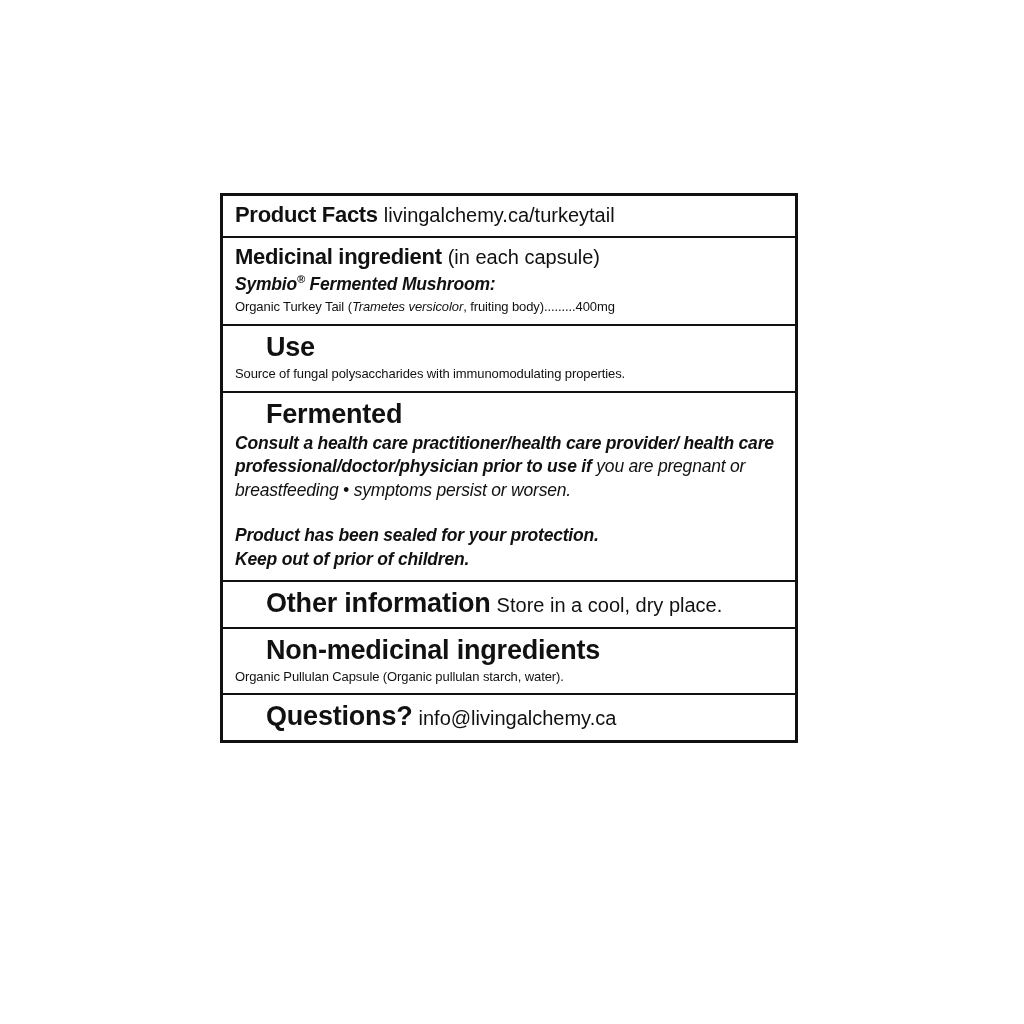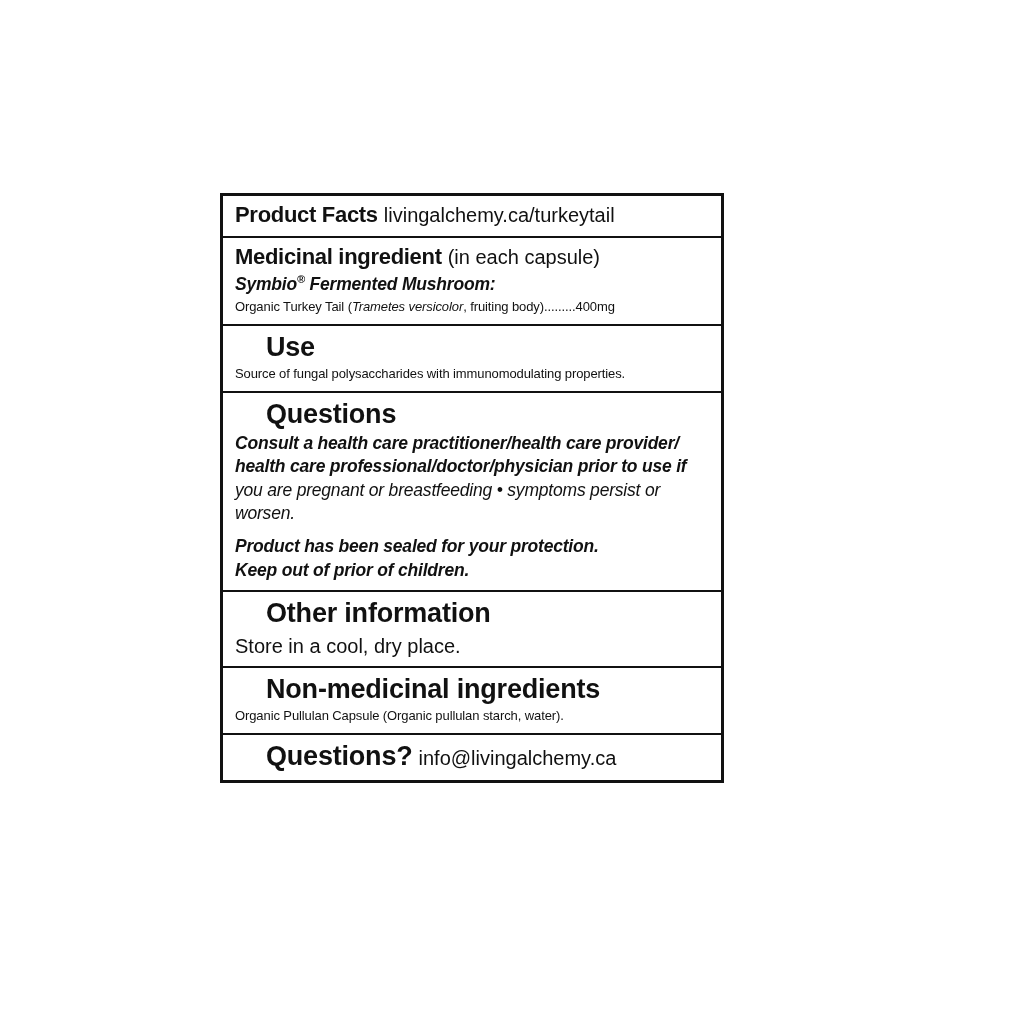--- a/index.html
+++ b/index.html
@@ -11,21 +11,21 @@
     width: 1024px;
     height: 1024px;
     font-family: "Liberation Sans", sans-serif;
     color: #111111;
     position: relative;
   }
   .panel {
     position: absolute;
     left: 220px;
     top: 193px;
-    width: 504px;
+    width: 578px;
     border: 3px solid #111111;
     box-sizing: border-box;
     background: #ffffff;
   }
   .section {
     padding: 6px 12px 8px 12px;
     border-bottom: 2px solid #111111;
   }
   .section:last-child {
     border-bottom: none;
@@ -60,21 +60,21 @@
   .row-title-line {
     display: flex;
     align-items: baseline;
     gap: 6px;
     flex-wrap: wrap;
   }
   .tight {
     margin: 0;
   }
   .mt2 { margin-top: 2px; }
-  .mt6 { margin-top: 9px; }
+  .mt6 { margin-top: 22px; }
   .ital { font-style: italic; }
   .sup { font-size: 11px; vertical-align: super; }
   .warn-wrap .run-on { font-weight: normal; }
 </style>
 </head>
 <body>
 
 <div class="panel">
 
   <div class="section">
@@ -92,21 +92,21 @@
     <p class="tight body-bold mt2"><span>Symbio</span><span class="sup">®</span><span> Fermented Mushroom:</span></p>
     <p class="tight body-text mt2"><span>Organic Turkey Tail (</span><span class="ital">Trametes versicolor</span><span>, fruiting body).........400mg</span></p>
   </div>
 
   <div class="section">
     <div class="h-title">Use</div>
     <p class="tight body-text mt2">Source of fungal polysaccharides with immunomodulating properties.</p>
   </div>
 
   <div class="section warn-wrap">
-    <div class="h-title">Questions</div>
+    <div class="h-title">Fermented</div>
     <p class="tight body-bold mt2"><span>Consult a health care practitioner/health care provider/ health care professional/doctor/physician prior to use if</span> <span class="run-on">you are pregnant or breastfeeding • symptoms persist or worsen.</span></p>
     <p class="tight body-bold mt6">Product has been sealed for your protection.</p>
     <p class="tight body-bold">Keep out of prior of children.</p>
   </div>
 
 
   <div class="section">
     <div class="row-title-line">
       <span class="h-title">Other information</span>
       <span class="inline-light">Store in a cool, dry place.</span>

